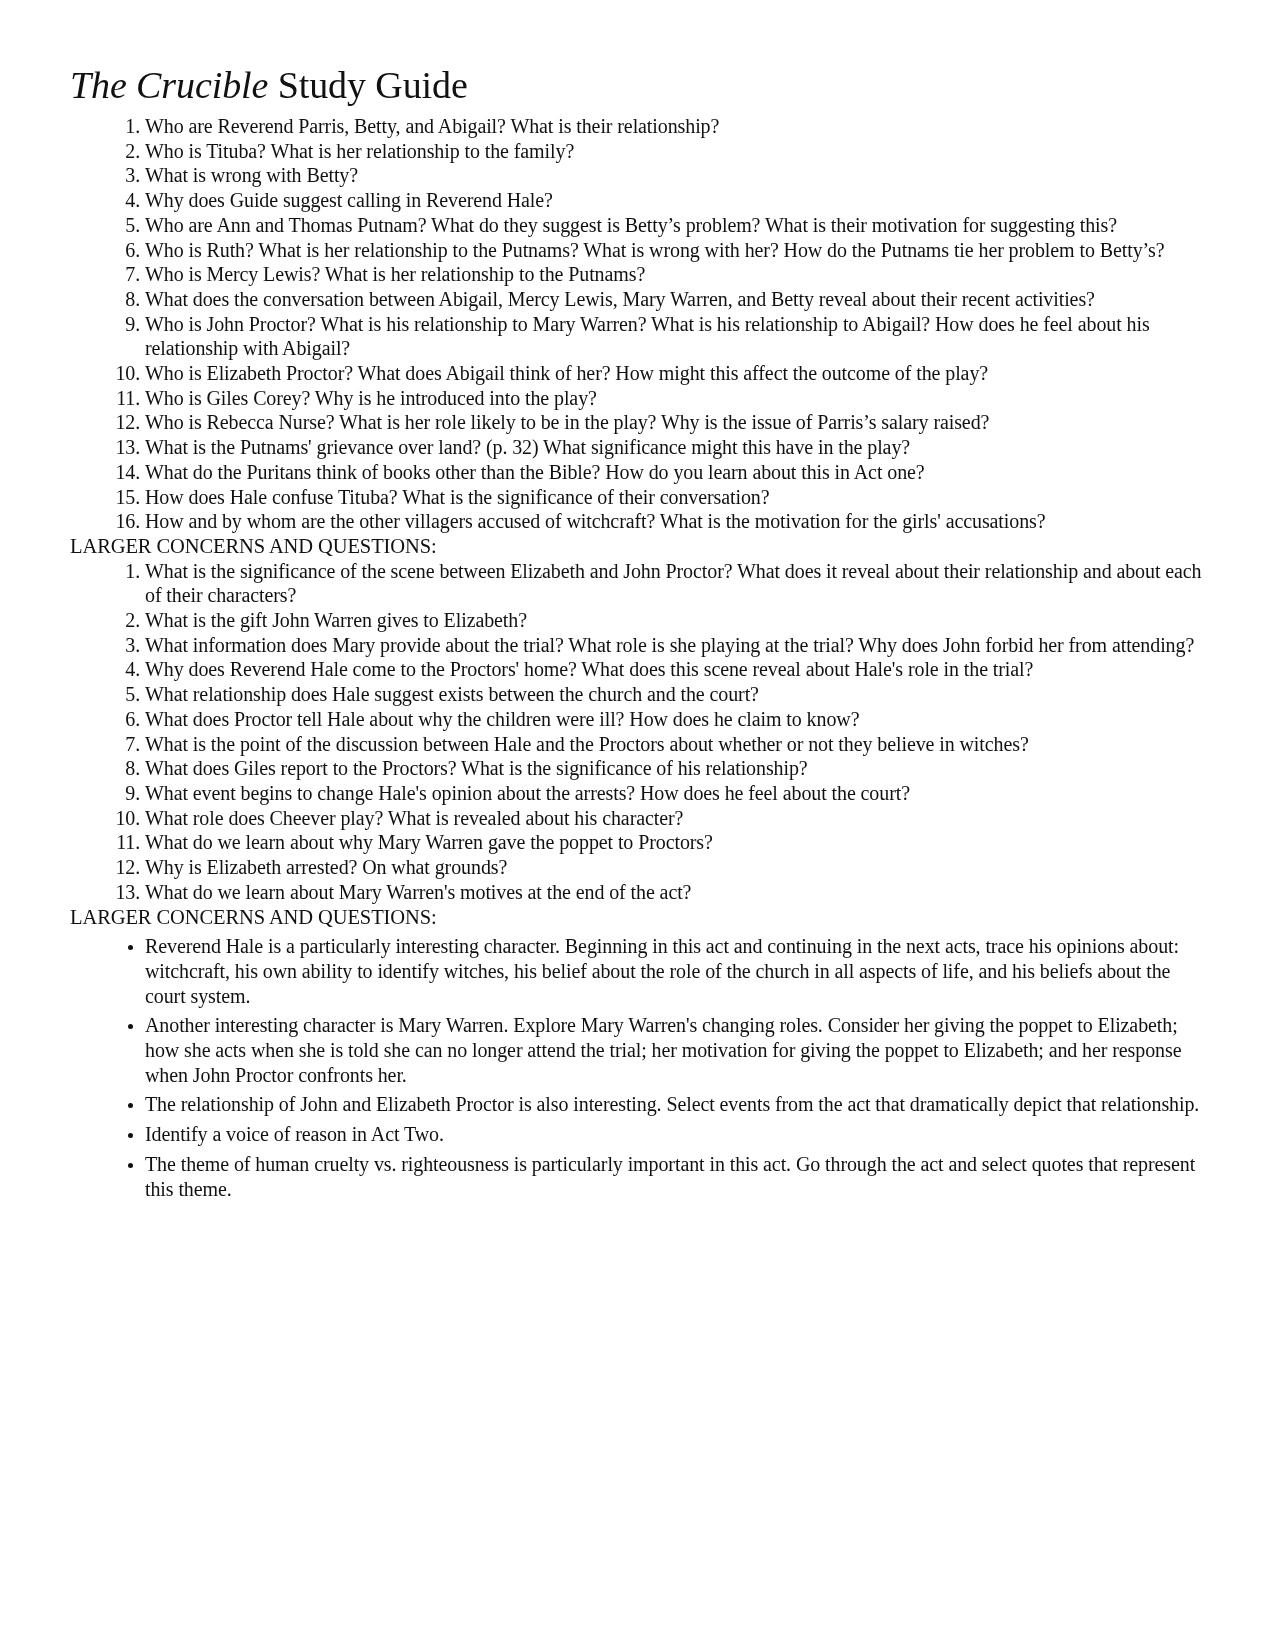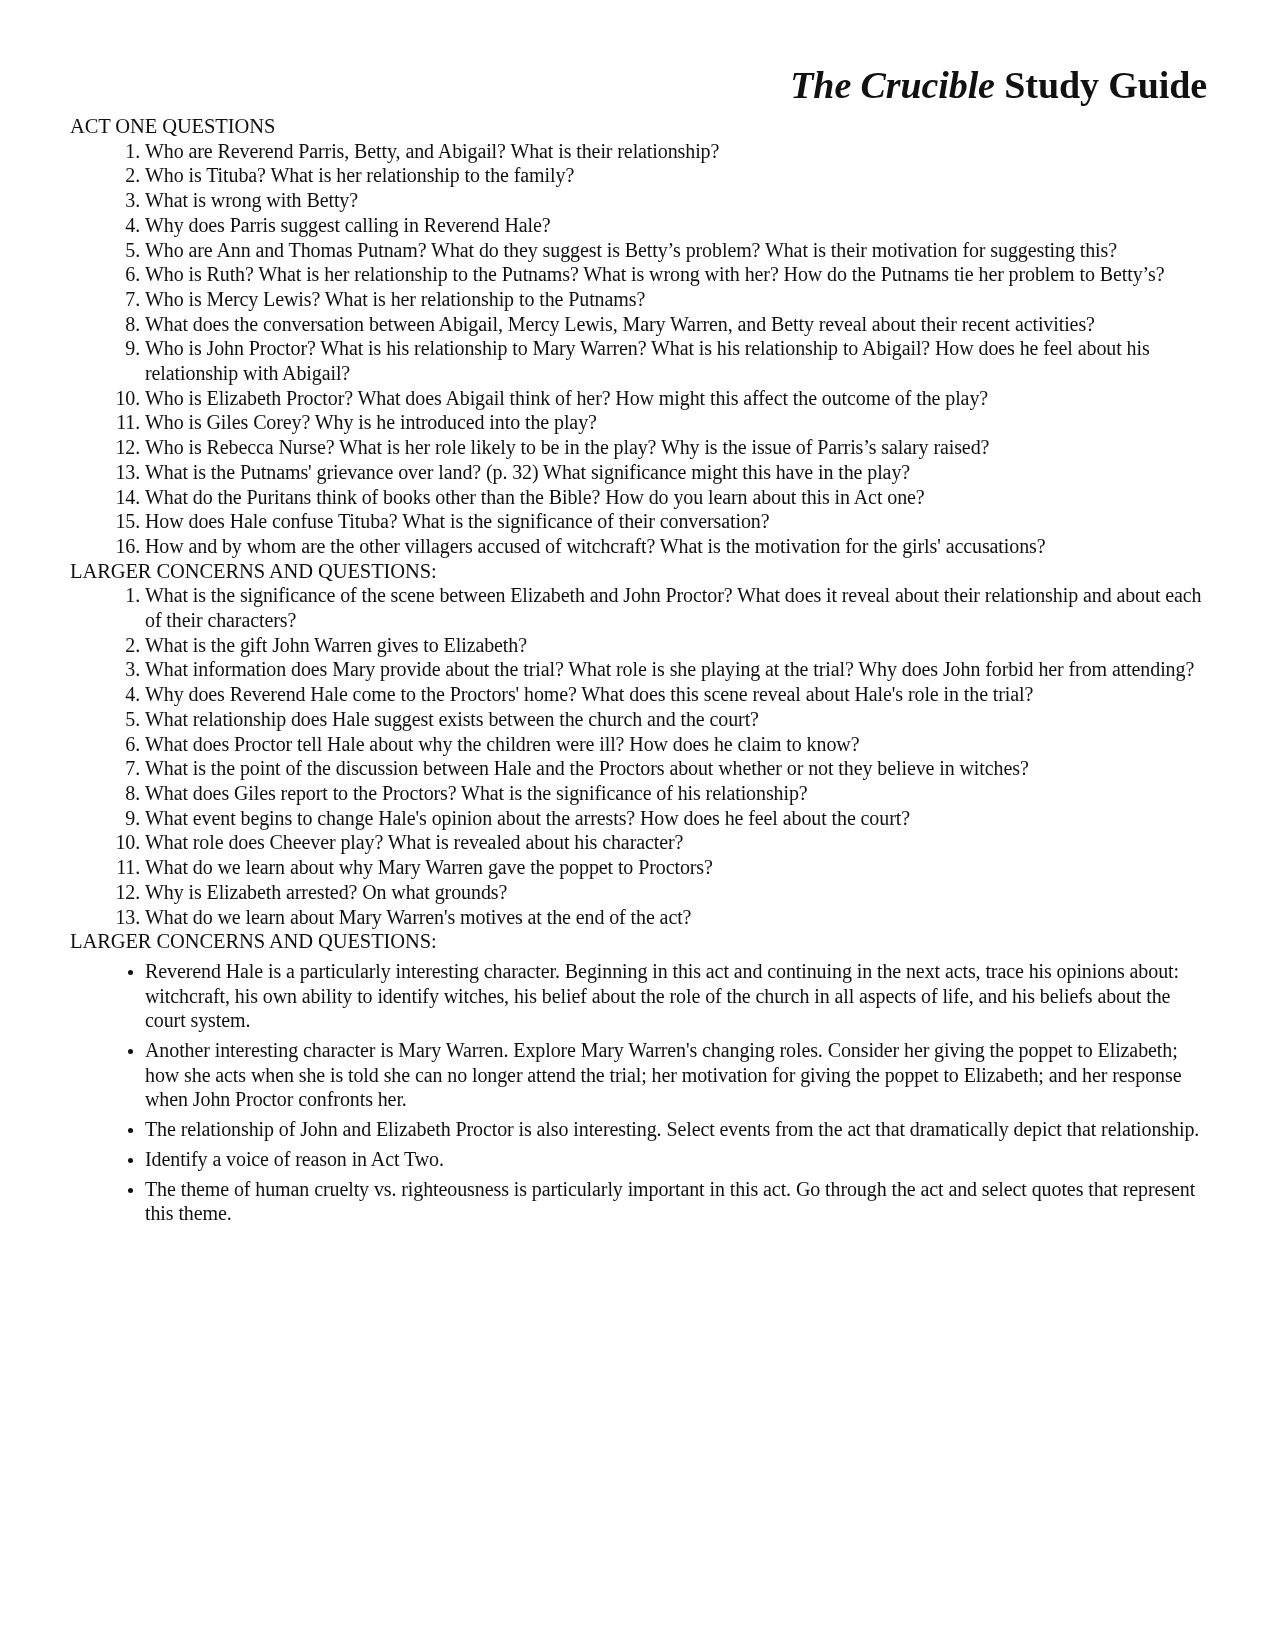--- a/index.html
+++ b/index.html
@@ -16,24 +16,24 @@
     line-height: 24.7px;
     letter-spacing: -0.1px;
   }
   .page {
     box-sizing: border-box;
     width: 1275px;
     height: 1650px;
     padding: 60px 68px 40px 70px;
   }
   h1.doc-title {
-    font-weight: 700;
+    font-weight: 400;
     font-size: 38px;
     line-height: 50px;
-    text-align: right;
+    text-align: left;
     margin: 0 0 4px 0;
     white-space: nowrap;
   }
   h1.doc-title .book {
     font-style: italic;
   }
   h2.sec-heading {
     font-weight: 400;
     font-size: 20.5px;
     line-height: 24.7px;
@@ -61,26 +61,25 @@
     font-size: 17px;
   }
 </style>
 </head>
 <body>
 
 <div class="page">
 
   <h1 class="doc-title"><span class="book">The Crucible</span><span> Study Guide</span></h1>
 
-  <h2 class="sec-heading">ACT ONE QUESTIONS</h2>
   <ol class="num-list">
     <li>Who are Reverend Parris, Betty, and Abigail? What is their relationship?</li>
     <li>Who is Tituba? What is her relationship to the family?</li>
     <li>What is wrong with Betty?</li>
-    <li>Why does Parris suggest calling in Reverend Hale?</li>
+    <li>Why does Guide suggest calling in Reverend Hale?</li>
     <li>Who are Ann and Thomas Putnam? What do they suggest is Betty’s problem? What is their motivation for suggesting this?</li>
     <li>Who is Ruth? What is her relationship to the Putnams? What is wrong with her? How do the Putnams tie her problem to Betty’s?</li>
     <li>Who is Mercy Lewis? What is her relationship to the Putnams?</li>
     <li>What does the conversation between Abigail, Mercy Lewis, Mary Warren, and Betty reveal about their recent activities?</li>
     <li>Who is John Proctor? What is his relationship to Mary Warren? What is his relationship to Abigail? How does he feel about his relationship with Abigail?</li>
     <li>Who is Elizabeth Proctor? What does Abigail think of her? How might this affect the outcome of the play?</li>
     <li>Who is Giles Corey? Why is he introduced into the play?</li>
     <li>Who is Rebecca Nurse? What is her role likely to be in the play? Why is the issue of Parris’s salary raised?</li>
     <li>What is the Putnams' grievance over land? (p. 32) What significance might this have in the play?</li>
     <li>What do the Puritans think of books other than the Bible? How do you learn about this in Act one?</li>

